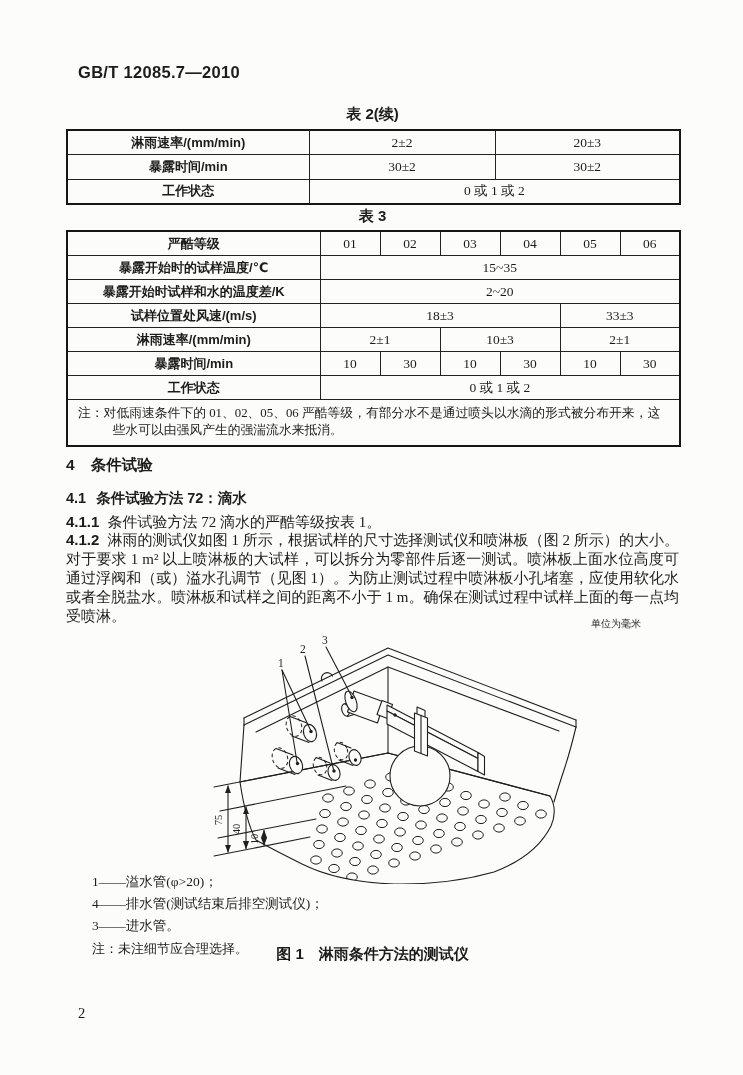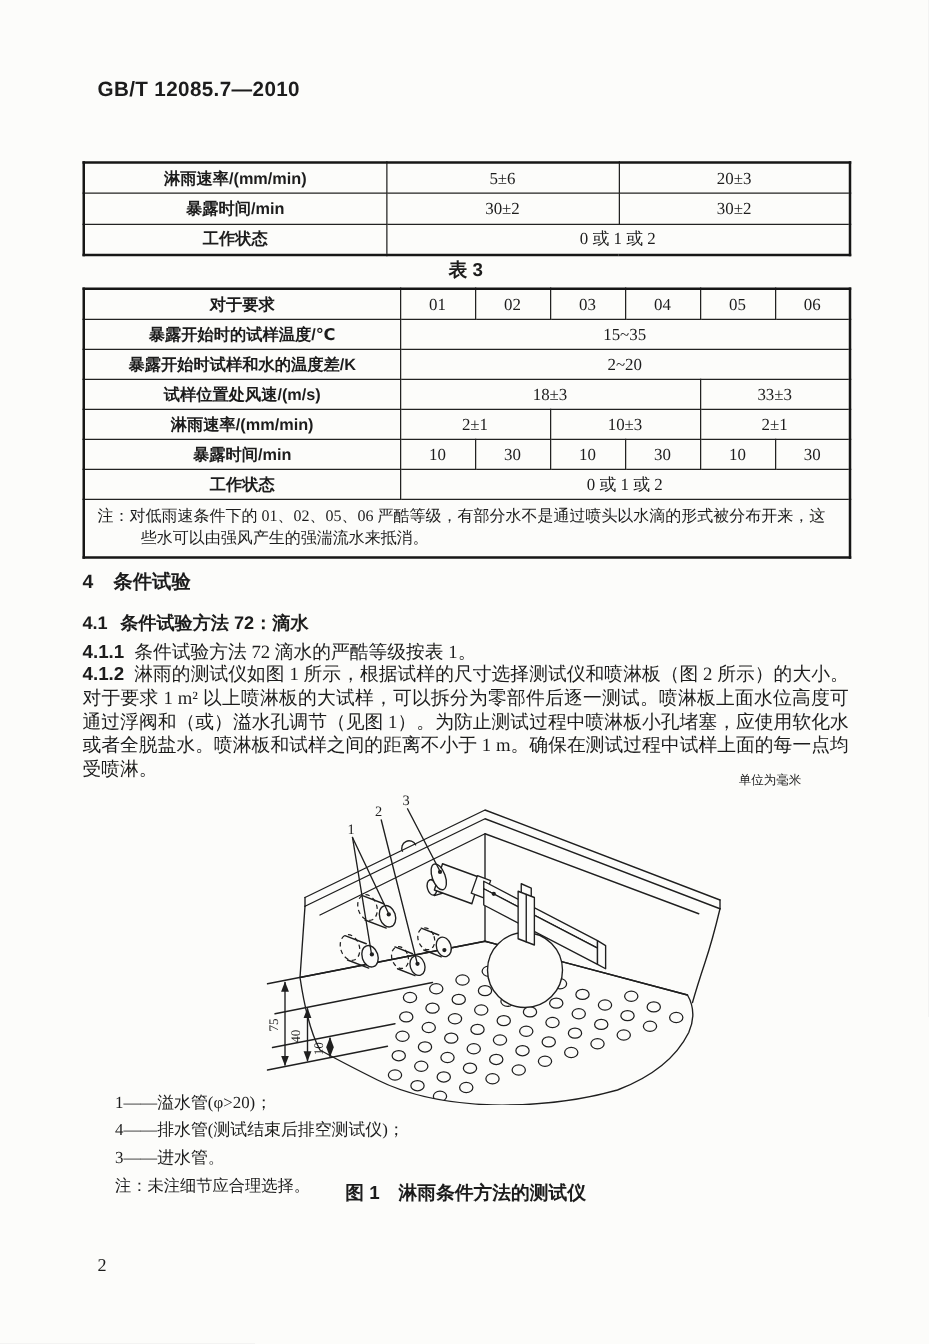--- a/index.html
+++ b/index.html
@@ -46,30 +46,31 @@
   .fig-num{font:11.5px "Liberation Serif","DejaVu Serif",serif;fill:#1f1f1f;}
   .dim-t{font:10.5px "Liberation Serif","DejaVu Serif",serif;fill:#1f1f1f;text-anchor:middle;}
 </style>
 </head>
 <body>
 
 <div class="page">
 
   <div class="abs doc-header">GB/T 12085.7—2010</div>
 
+  <div class="abs tbl-title" style="top:105px;">表 2(续)</div>
   <table id="table2" class="abs" style="left:66px;top:129px;">
     <colgroup>
         <col style="width:242px">
         <col style="width:186px">
         <col style="width:185px">
       </colgroup>
     <tbody>
         <tr>
       <td class="lbl">淋雨速率/(mm/min)</td>
-      <td class="val">5±6</td>
+      <td class="val">2±2</td>
       <td class="val">20±3</td>
     </tr>
     <tr>
       <td class="lbl">暴露时间/min</td>
       <td class="val">30±2</td>
       <td class="val">30±2</td>
     </tr>
     <tr>
       <td class="lbl">工作状态</td>
       <td class="val" colspan="2">0 或 1 或 2</td>
@@ -83,21 +84,21 @@
       <col style="width:253px">
         <col style="width:60px">
         <col style="width:60px">
         <col style="width:60px">
       <col style="width:60px">
         <col style="width:60px">
         <col style="width:60px">
     </colgroup>
     <tbody>
         <tr>
-      <td class="lbl">对于要求</td>
+      <td class="lbl">严酷等级</td>
       <td class="val">01</td>
       <td class="val">02</td>
       <td class="val">03</td>
       <td class="val">04</td>
       <td class="val">05</td>
       <td class="val">06</td>
     </tr>
     <tr>
       <td class="lbl">暴露开始时的试样温度/℃</td>
       <td class="val" colspan="6">15~35</td>

